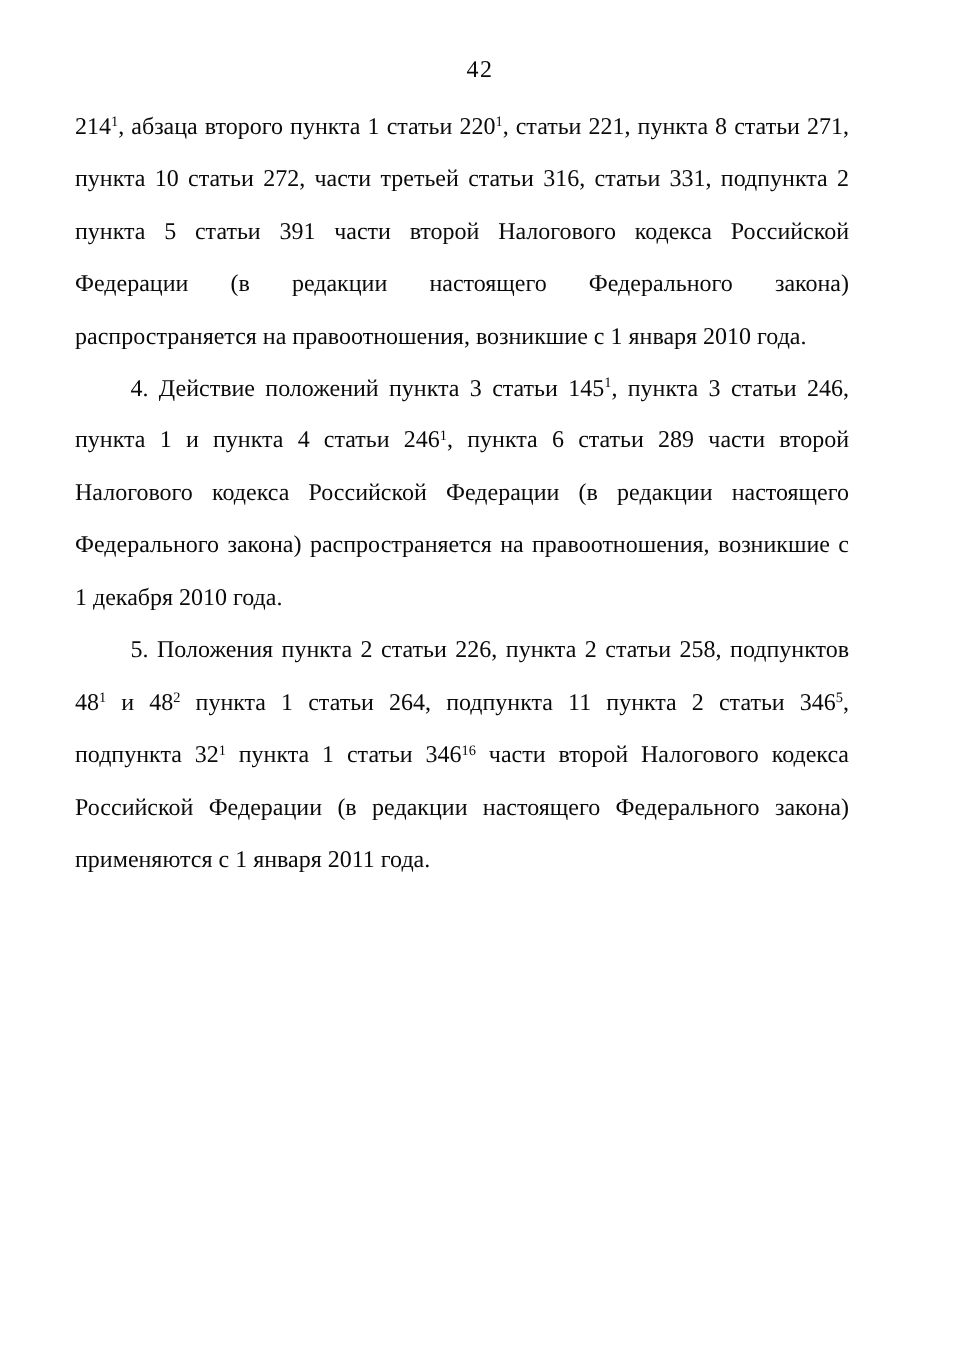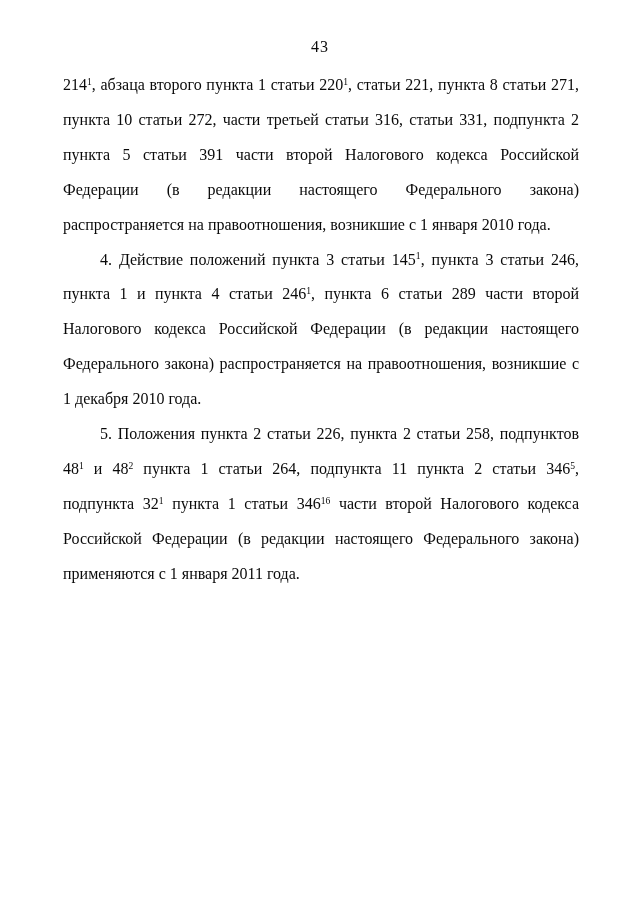--- a/index.html
+++ b/index.html
@@ -21,21 +21,21 @@
     top: 38px;
     left: 0;
     right: 0;
     text-align: center;
     font-size: 16px;
     letter-spacing: 1px;
   }
   .doc-body {
     position: absolute;
     top: 68px;
-    left: 63px;
+    left: 50px;
     width: 516px;
     font-size: 16px;
     line-height: 34.9px;
     text-align: justify;
   }
   p.para {
     margin: 0;
     padding: 0;
   }
   p.para.indent {
@@ -46,19 +46,19 @@
     line-height: 0;
     vertical-align: baseline;
     position: relative;
     top: -0.55em;
   }
 </style>
 </head>
 <body>
 
 <div class="page">
-  <div class="page-number">43</div>
+  <div class="page-number">42</div>
   <div class="doc-body">
       <p class="para">214<sup class="sup-num">1</sup>, абзаца второго пункта 1 статьи 220<sup class="sup-num">1</sup>, статьи 221, пункта 8 статьи 271, пункта 10 статьи 272, части третьей статьи 316, статьи 331, подпункта 2 пункта 5 статьи 391 части второй Налогового кодекса Российской Федерации (в редакции настоящего Федерального закона) распространяется на правоотношения, возникшие с 1 января 2010 года.</p>
       <p class="para indent">4. Действие положений пункта 3 статьи 145<sup class="sup-num">1</sup>, пункта 3 статьи 246, пункта 1 и пункта 4 статьи 246<sup class="sup-num">1</sup>, пункта 6 статьи 289 части второй Налогового кодекса Российской Федерации (в редакции настоящего Федерального закона) распространяется на правоотношения, возникшие с 1 декабря 2010 года.</p>
       <p class="para indent">5. Положения пункта 2 статьи 226, пункта 2 статьи 258, подпунктов 48<sup class="sup-num">1</sup> и 48<sup class="sup-num">2</sup> пункта 1 статьи 264, подпункта 11 пункта 2 статьи 346<sup class="sup-num">5</sup>, подпункта 32<sup class="sup-num">1</sup> пункта 1 статьи 346<sup class="sup-num">16</sup> части второй Налогового кодекса Российской Федерации (в редакции настоящего Федерального закона) применяются с 1 января 2011 года.</p>
     </div>
 </div>
 
 </body></html>

